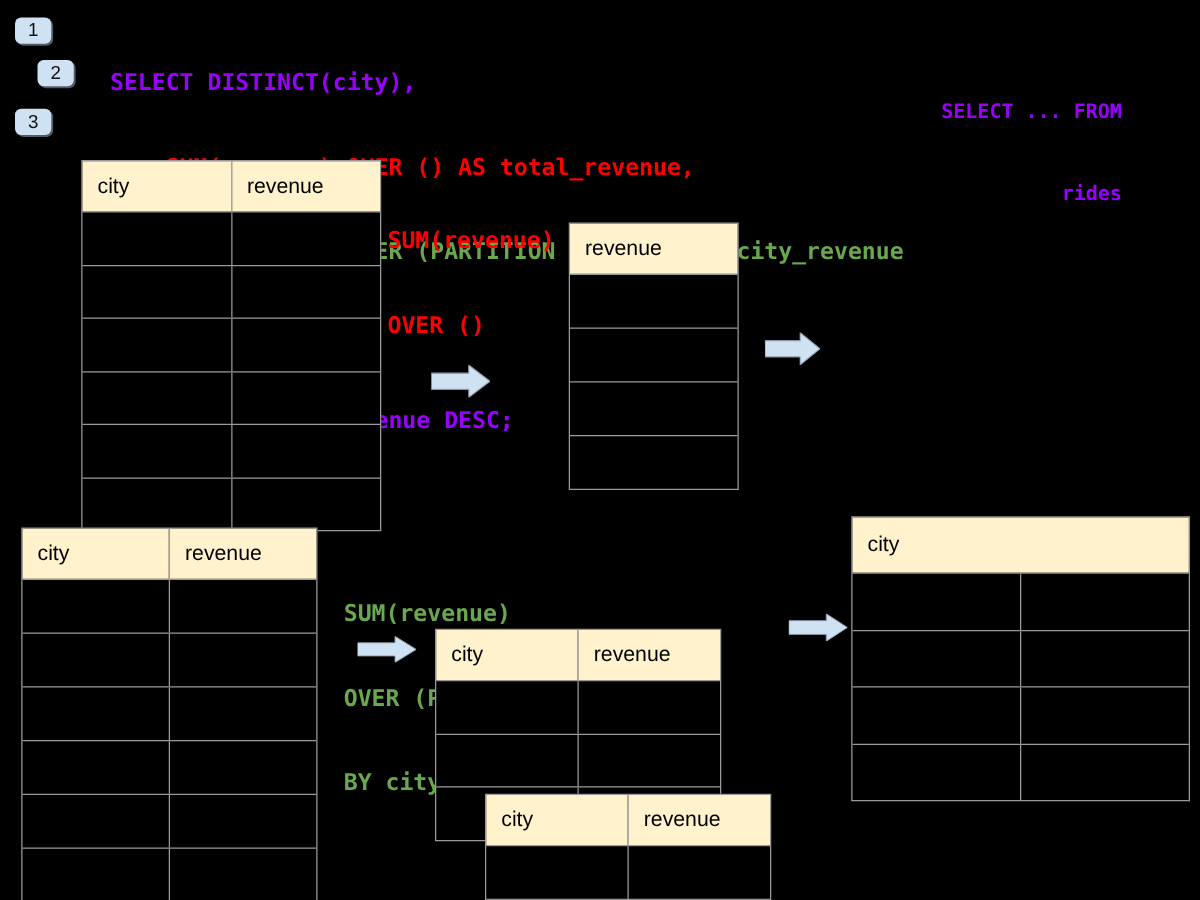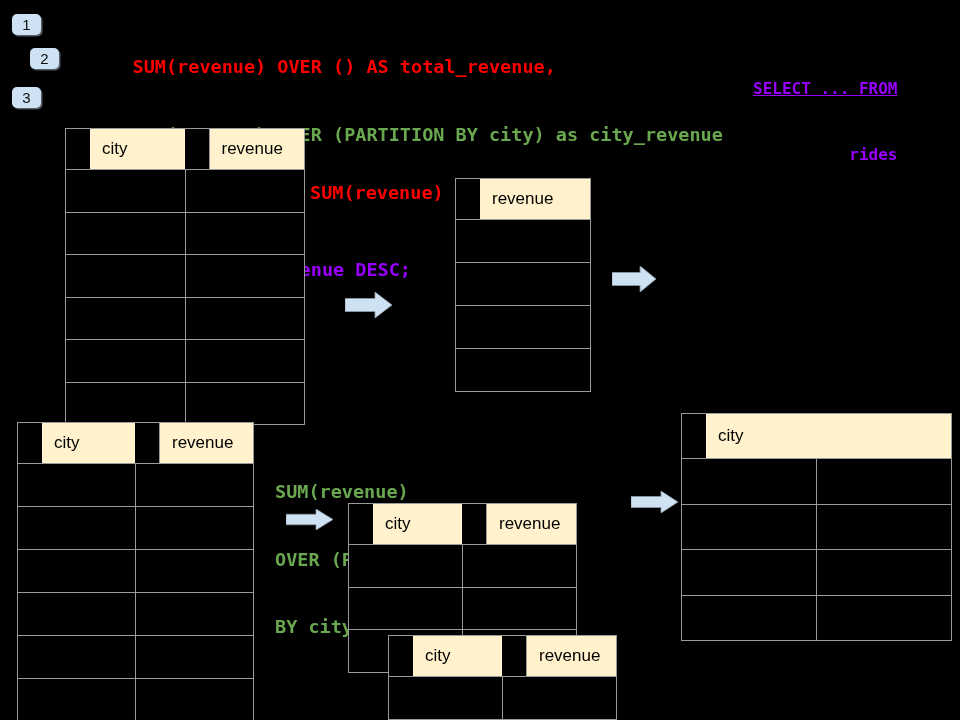--- a/index.html
+++ b/index.html
@@ -18,53 +18,55 @@
     display:flex;align-items:center;justify-content:center;
     font-size:15px;color:#111;}
   
   .tbl{position:absolute;border:1px solid #9a9a9a;background:#000;
     box-sizing:border-box;}
   .tr{display:flex;border-top:1px solid #9a9a9a;}
   .tr.thead{border-top:none;}
   .td{flex:1;border-left:1px solid #9a9a9a;box-sizing:border-box;}
   .td:first-child{border-left:none;}
   .th{background:#fff2cc;color:#000;display:flex;align-items:center;
-    padding-left:12px;font-size:17px;margin-left:24px;}
+    padding-left:12px;font-size:17px;}
   
   .arrow{position:absolute;}
 </style>
 </head>
 <body>
 
 <div id="canvas">
 
   <div class="badge" style="left:12px;top:14px;">
       <span>1</span>
     </div>
   <div class="badge" style="left:30px;top:48px;">
       <span>2</span>
     </div>
   <div class="badge" style="left:12px;top:87px;">
       <span>3</span>
     </div>
 
   <div class="codeblock code-main" style="left:88px;top:11px;">
+    <div style="color: rgb(153, 0, 255);">SELECT DISTINCT(city),</div>
     <div style="color: rgb(255, 0, 0);">    SUM(revenue) OVER () AS total_revenue,</div>
     <div style="color: rgb(106, 168, 79);">    SUM(revenue) OVER (PARTITION BY city) as city_revenue</div>
     <div style="color: rgb(153, 0, 255);">  FROM rides</div>
     <div style="color: rgb(153, 0, 255);">  ORDER by city_revenue DESC;</div>
   </div>
 
   <div class="codeblock code-note" style="left:753px;top:34px;">
-    <div style="color: rgb(153, 0, 255); text-decoration: underline;">SELECT ... FROM</div>
+    <div style="color: rgb(153, 0, 255);">SELECT ... FROM</div>
     <div style="color: rgb(153, 0, 255); text-align: right;">rides</div>
   </div>
 
   <div class="codeblock code-main" style="left:310px;top:137px;">
     <div style="color: rgb(255, 0, 0);">SUM(revenue)</div>
+    <div style="color: rgb(255, 0, 0);">OVER ()</div>
   </div>
 
   <div class="codeblock code-main" style="left:275px;top:436px;">
     <div style="color: rgb(106, 168, 79);">SUM(revenue)</div>
     <div style="color: rgb(106, 168, 79);">OVER (PARTITION</div>
     <div style="color: rgb(106, 168, 79);">BY city)</div>
   </div>
 
   <div class="tbl" style="left:65px;top:128px;width:240px;">
     <div class="tr thead" style="height:40px;">

